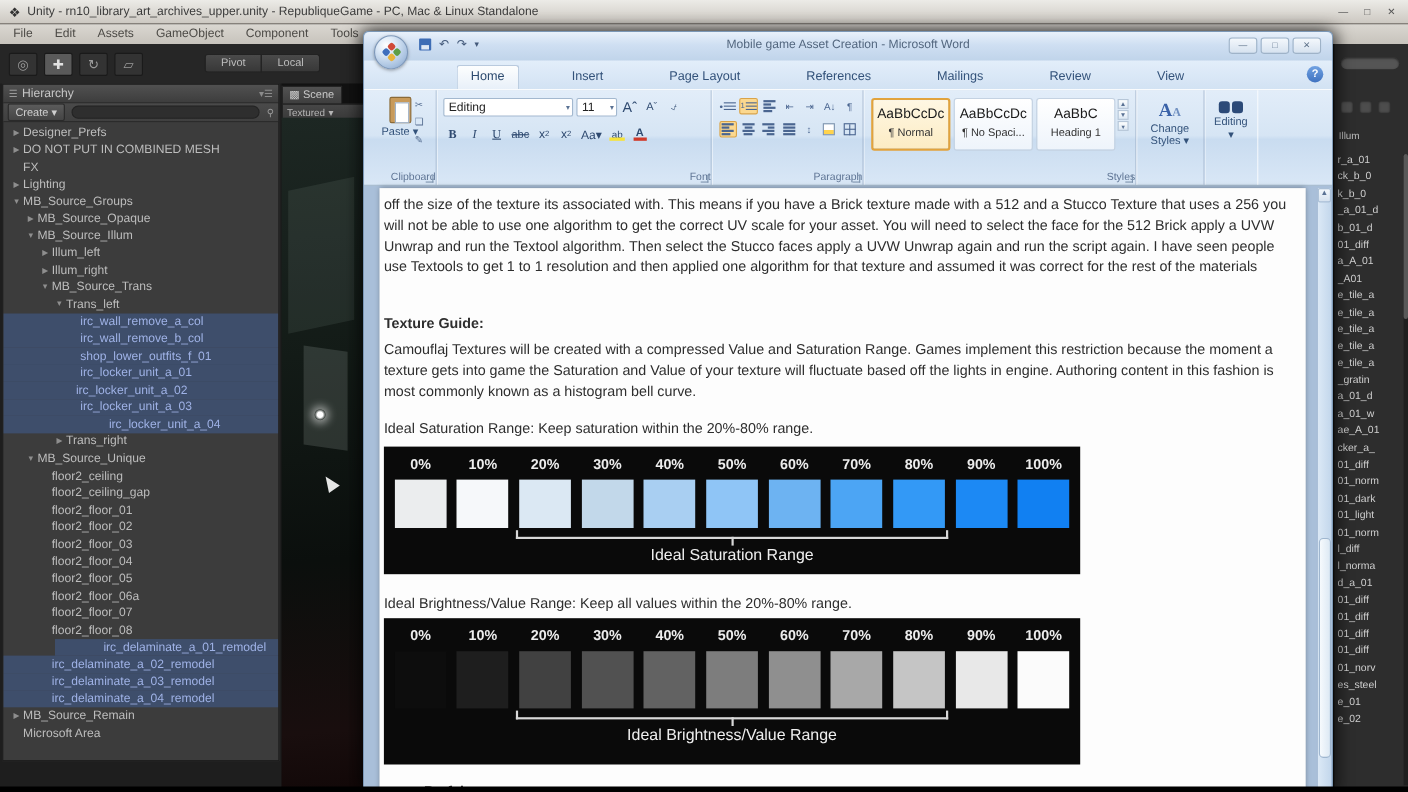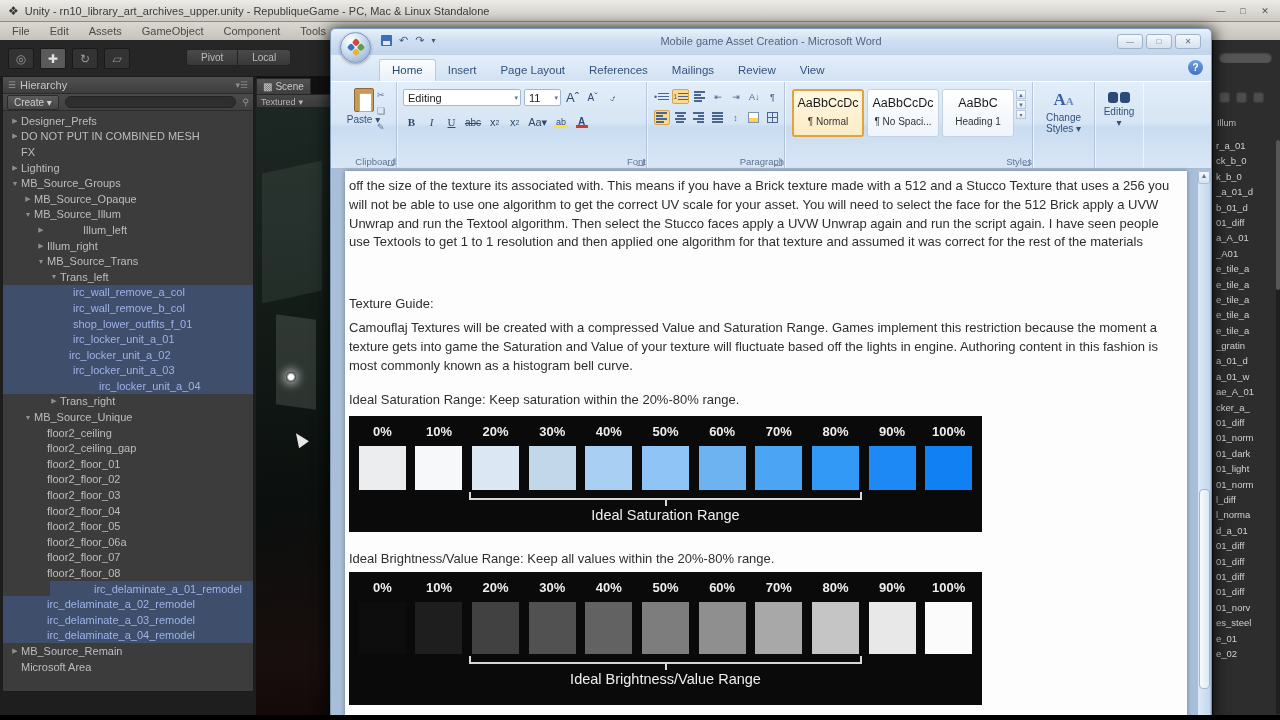--- a/index.html
+++ b/index.html
@@ -98,21 +98,21 @@
   #qat { position:absolute; left:50px; top:5px; display:flex; align-items:center; gap:7px; color:#43597a; font-size:11px; }
   #save-ic { width:11px; height:11px; background:#3e6db5; border-radius:1px; position:relative; }
   #save-ic::after { content:""; position:absolute; left:2px; bottom:1px; width:7px; height:4px; background:#dfe8f4; }
   #w-title { position:absolute; left:0; right:0; top:6px; text-align:center; font-size:11px; color:#53677f; }
   #w-winbtns { position:absolute; right:10px; top:5px; display:flex; gap:3px; }
   #w-winbtns .wb { width:26px; height:15px; border:1px solid #9fb3c8; border-radius:3px;
     background:linear-gradient(#f4f8fc,#d6e2ef); color:#5c7088; font-size:8px;
     display:flex; align-items:center; justify-content:center; }
   #w-tabs { position:absolute; top:26px; left:0; right:0; height:26px;
     background:linear-gradient(#e3eefa,#d2e2f3); display:flex; align-items:flex-end; padding-left:48px; }
-  .wtab { font-size:11.5px; color:#33527a; padding:4px 12px 5px; }
+  .wtab { font-size:11.5px; color:#33527a; padding:4px 12px 5px;margin-left:36px; }
   .wtab.active { background:linear-gradient(#fdfefe,#e8f0f9); border:1px solid #b9cade; border-bottom:none;
     border-radius:3px 3px 0 0; color:#2c4a6e; }
   #w-help { position:absolute; right:8px; top:31px; width:15px; height:15px; border-radius:50%;
     background:linear-gradient(#71a2e2,#3f72c0); color:#fff; font-size:10px; font-weight:bold;
     display:flex; align-items:center; justify-content:center; }
 
   #w-ribbon { position:absolute; top:52px; left:0; right:0; height:88px;
     background:linear-gradient(#e2edf9 0%, #d6e5f4 48%, #c9dcf0 52%, #d9e7f6 100%);
     border-top:1px solid #fff; border-bottom:1px solid #a9bccf; display:flex; }
   .rgroup { position:relative; height:100%; border-right:1px solid rgba(150,170,195,.55);
@@ -183,21 +183,21 @@
   #ed-icon::before,#ed-icon::after { content:""; position:absolute; top:0; width:10px; height:11px;
     background:#2c4a78; border-radius:3px; }
   #ed-icon::before { left:0; } #ed-icon::after { right:0; }
 
   
   #doc-area { position:absolute; top:140px; left:0; right:0; bottom:0; background:#a9bfd9; }
   #page { position:absolute; left:14px; top:2px; width:842px; bottom:0; background:#fdfdfd;
     box-shadow:0 0 5px rgba(0,0,0,.35); padding:6px 6px 0 4px; overflow:hidden;
     font-size:13px; line-height:18.8px; color:#2e2e2e; }
   #p1 { height:98px; }
-  #dheading { font-weight:normal; margin-top:20px; height:19px; }
+  #dheading { font-weight:bold; margin-top:10px; height:19px; }
   #p2 { margin-top:5px; height:72px; }
   #sat-intro { height:19px; }
   #bright-intro { margin-top:18px; height:19px; }
   .doc-chart { width:633px; background:#0a0a0a; position:relative; padding:7px 5px 0; }
   #chart-sat { margin-top:6px; height:116px; }
   #chart-bright { margin-top:3px; height:133px; }
   .chart-cols { display:flex; }
   .ccol { flex:1; display:flex; flex-direction:column; align-items:center; }
   .clabel { font-size:13px; font-weight:bold; color:#ededed; height:23px; }
   .swatch { width:47px; }
@@ -289,21 +289,21 @@
               <span>MB_Source_Groups</span>
             </div>
             <div class="h-row" style="padding-left: 19px;">
               <span class="h-arrow">▶</span>
               <span>MB_Source_Opaque</span>
             </div>
             <div class="h-row" style="padding-left: 19px;">
               <span class="h-arrow">▼</span>
               <span>MB_Source_Illum</span>
             </div>
-            <div class="h-row" style="padding-left: 32px; gap: 36px;">
+            <div class="h-row" style="padding-left: 32px;">
               <span class="h-arrow">▶</span>
               <span>Illum_left</span>
             </div>
             <div class="h-row" style="padding-left: 32px;">
               <span class="h-arrow">▶</span>
               <span>Illum_right</span>
             </div>
             <div class="h-row" style="padding-left: 32px;">
               <span class="h-arrow">▼</span>
               <span>MB_Source_Trans</span>

